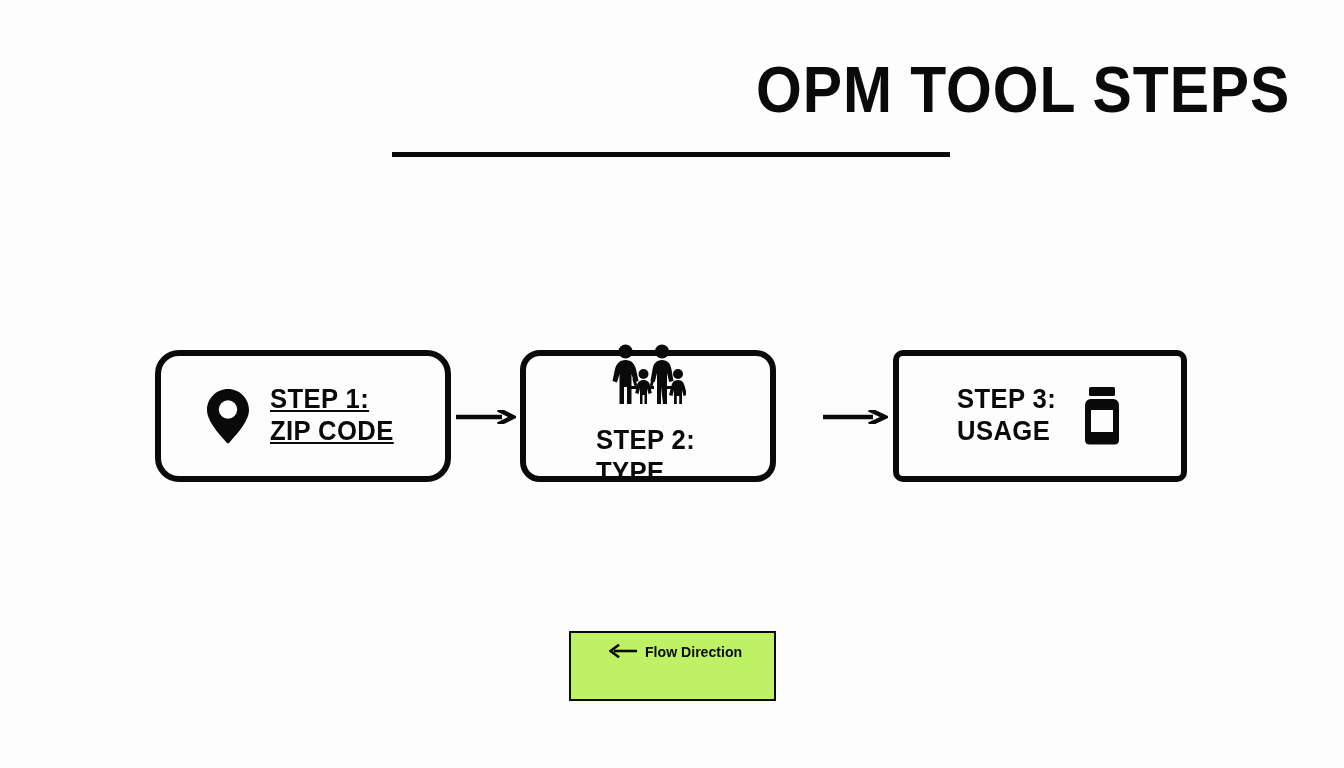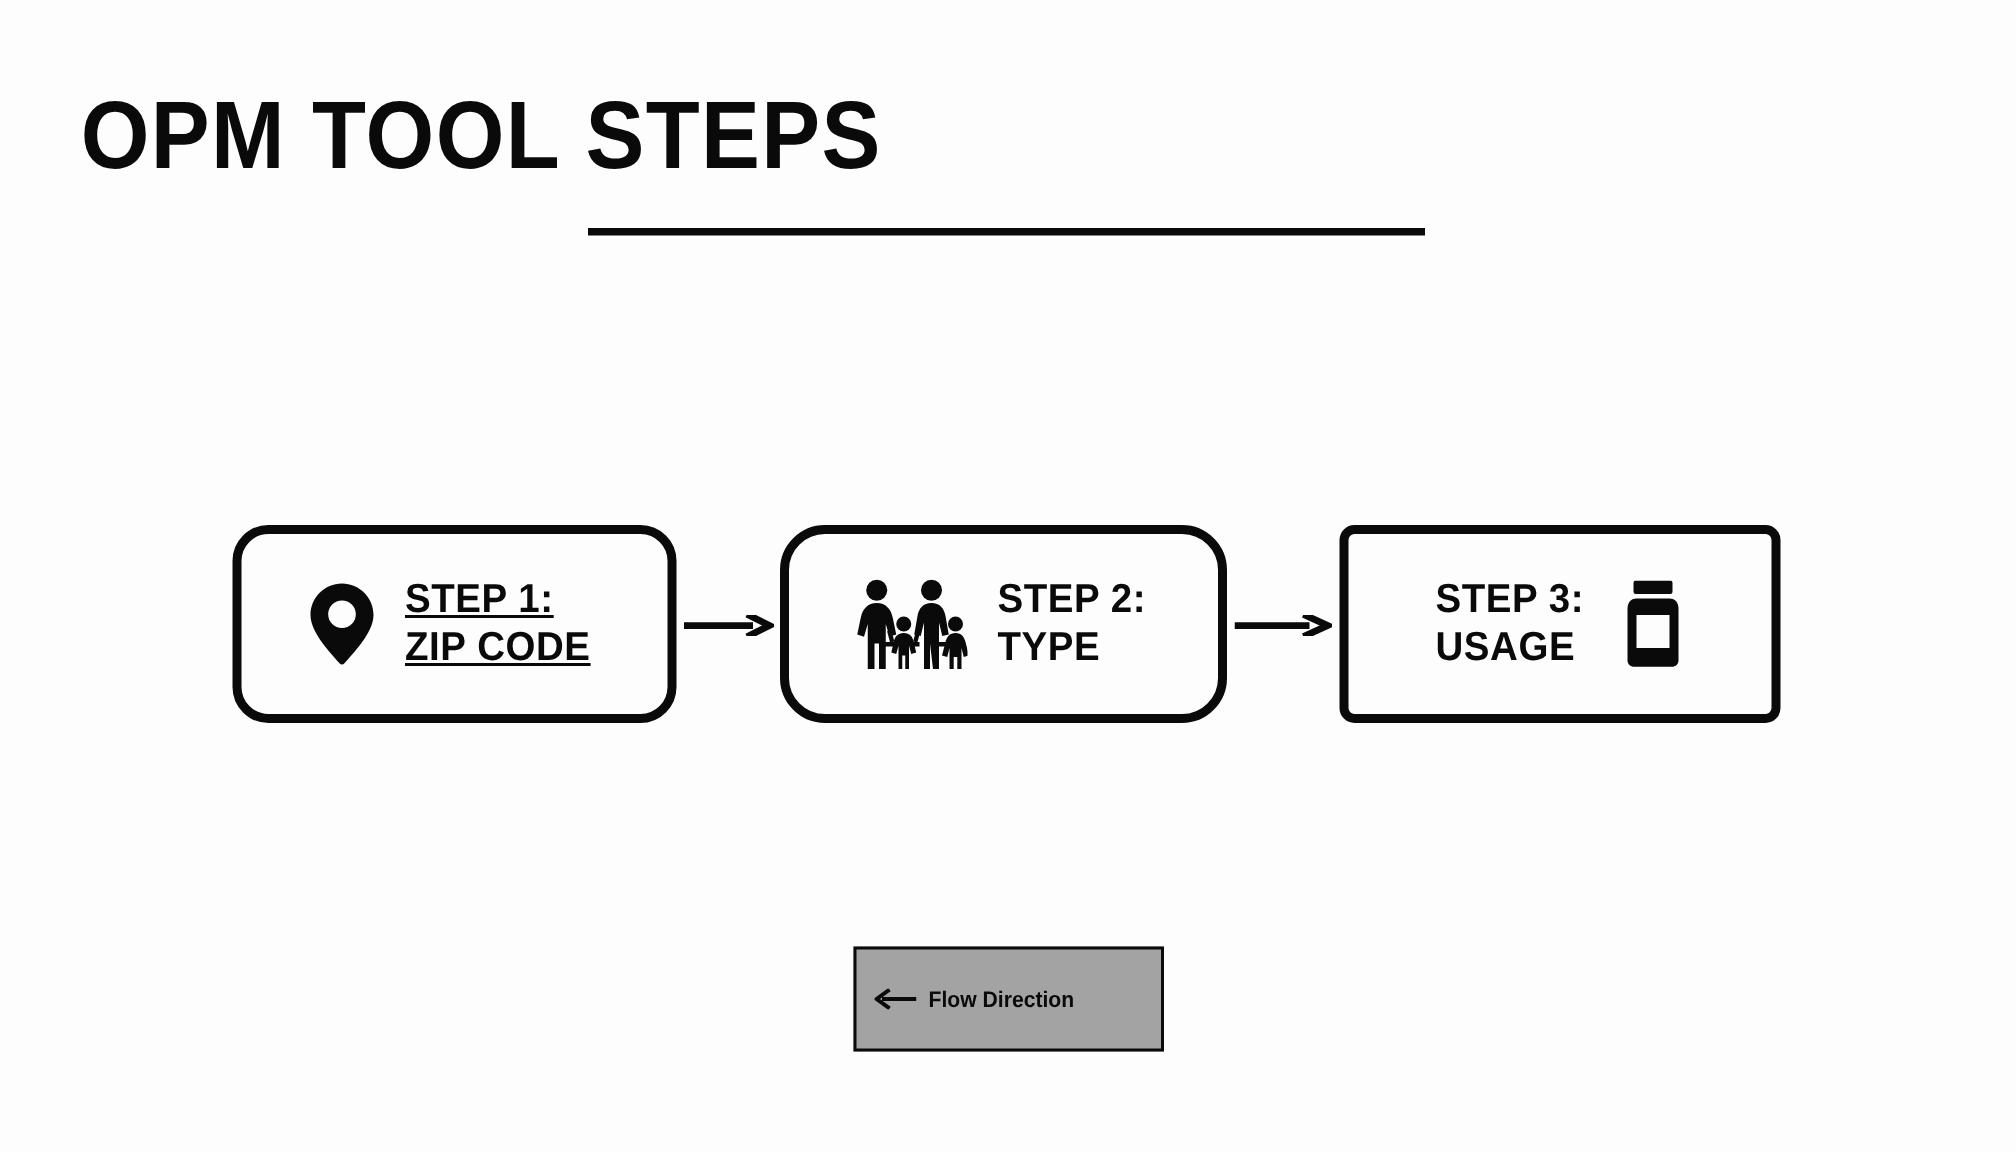--- a/index.html
+++ b/index.html
@@ -15,21 +15,21 @@
     overflow: hidden;
     position: relative;
   }
 
   
   #title-block {
     position: absolute;
     left: 0;
     top: 58px;
     width: 1344px;
-    text-align: left;
+    text-align: right;
   }
   #page-title {
     font-size: 64px;
     font-weight: 700;
     letter-spacing: 1px;
     line-height: 1.0;
     color: #0a0a0a;
     transform: scaleX(0.92);
     transform-origin: center;
     white-space: nowrap;
@@ -59,21 +59,21 @@
     border: 6px solid #0a0a0a;
     background: #fdfdfd;
     display: flex;
     flex-direction: row;
     align-items: center;
     justify-content: center;
     gap: 20px;
     padding: 0 22px;
   }
   #step-box-1 { left: 155px; width: 296px; border-radius: 24px; text-decoration: underline; }
-  #step-box-2 { left: 520px; width: 298px; border-radius: 30px; }
+  #step-box-2 { left: 520px; width: 256px; border-radius: 20px; flex-direction: column; }
   #step-box-3 { left: 893px; width: 294px; border-radius: 10px; }
 
   .step-text {
     display: flex;
     flex-direction: column;
     align-items: flex-start;
     justify-content: center;
     line-height: 1.18;
   }
   .step-line {
@@ -104,24 +104,23 @@
 
   
   #legend {
     position: absolute;
     left: 569px;
     top: 631px;
     width: 207px;
     height: 70px;
     box-sizing: border-box;
     border: 2px solid #0a0a0a;
-    background: #a3a3a3;
+    background: #bef264;
     padding: 6px 0 6px 0;
     display: flex;
-    flex-direction: column;
     justify-content: center;
     gap: 5px;
   }
   .legend-row {
     display: flex;
     flex-direction: row;
     align-items: center;
     height: 24px;
     padding-left: 12px;
     gap: 8px;

